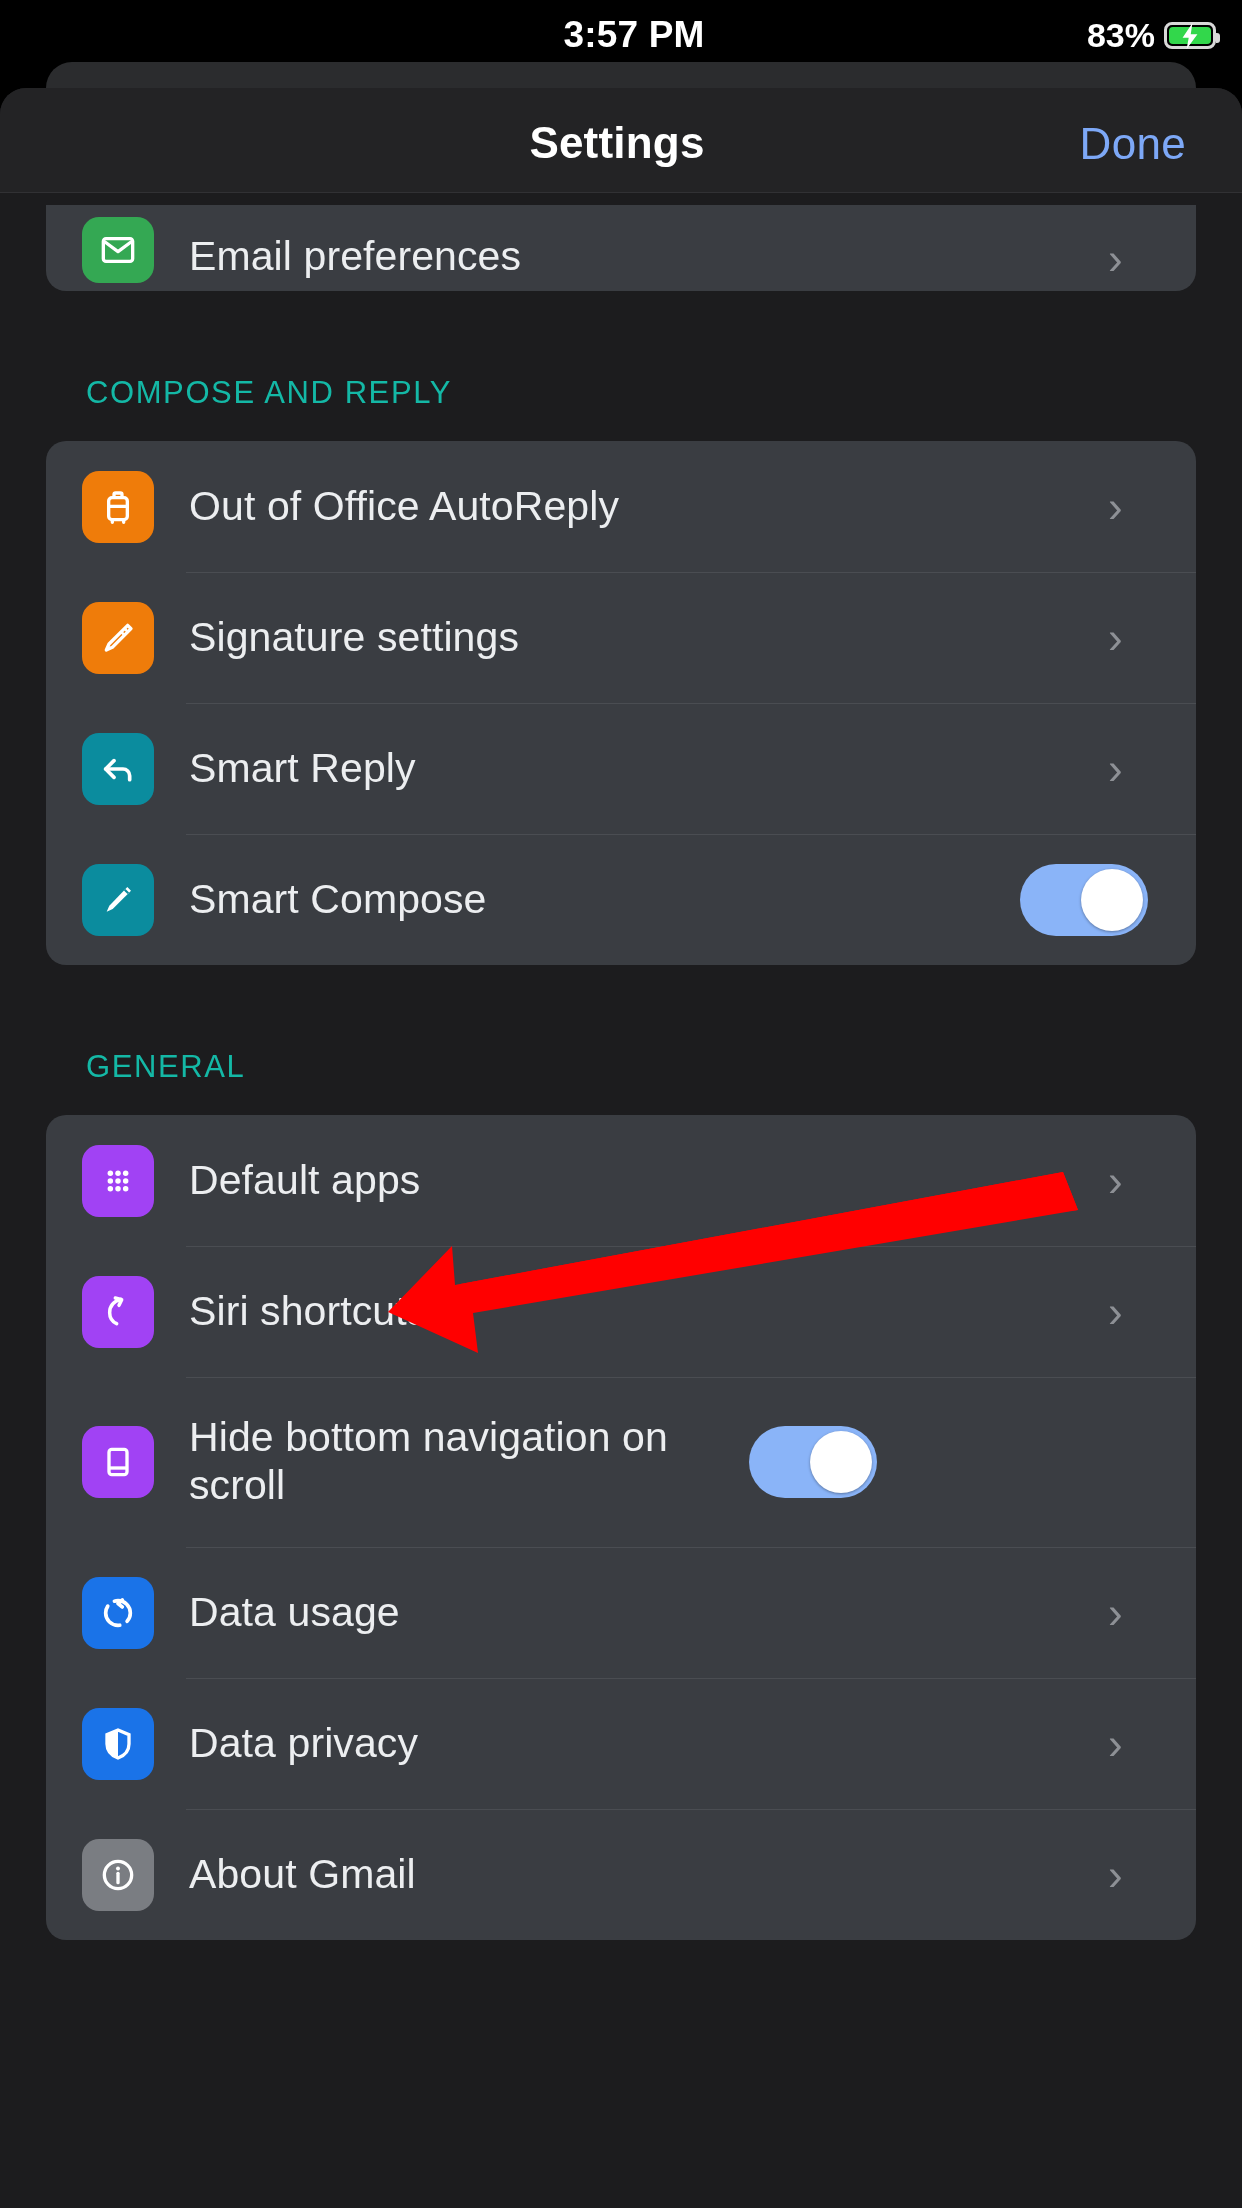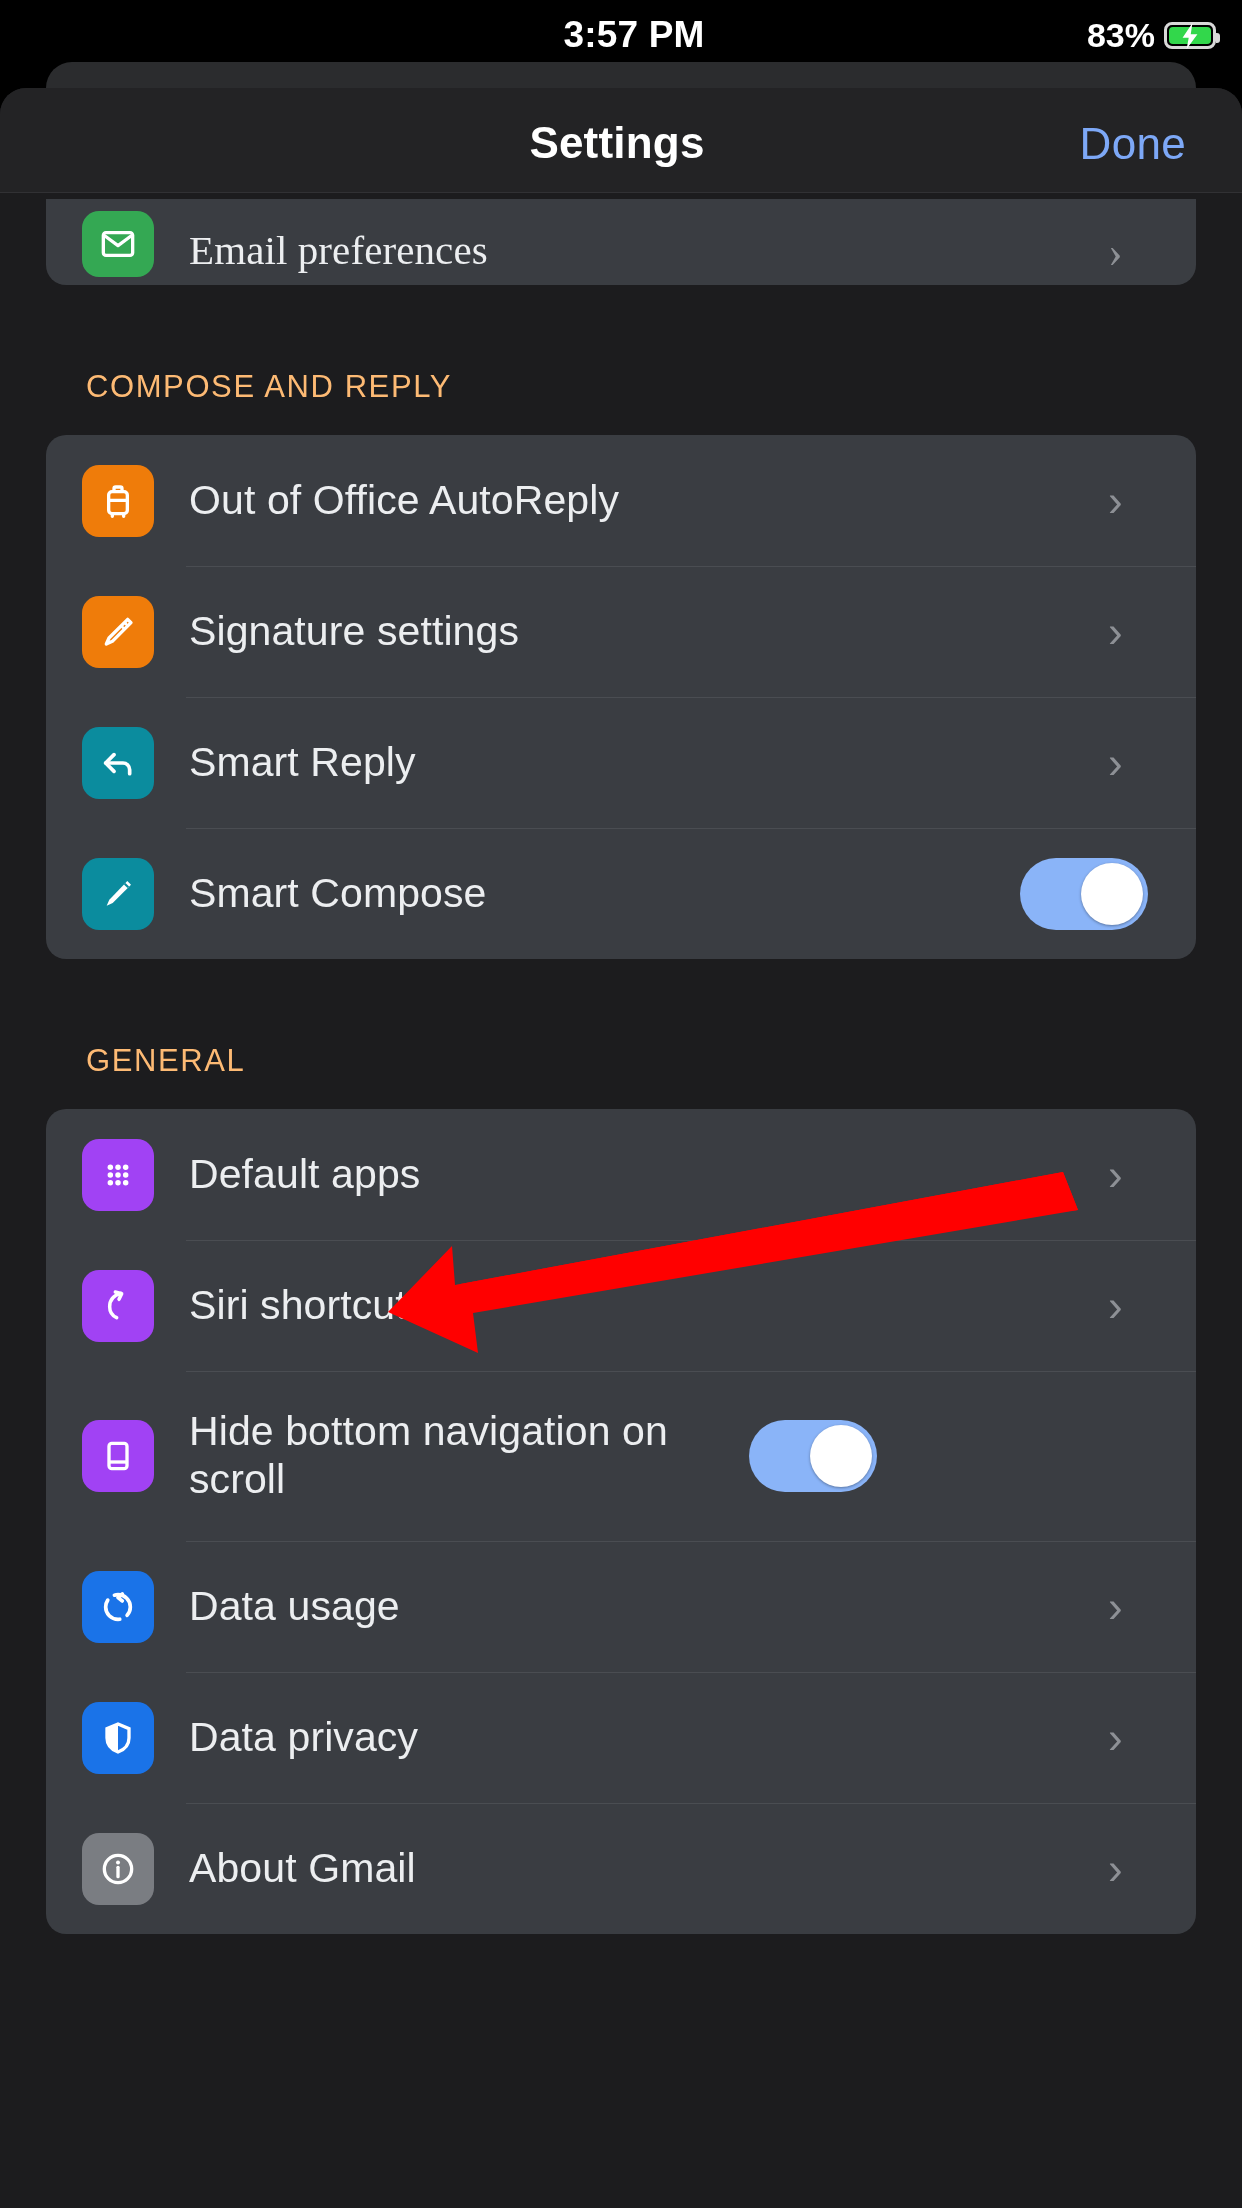--- a/index.html
+++ b/index.html
@@ -73,21 +73,21 @@
     position:relative; width:1242px; height:2015px;
     background:#1c1c1e; padding:0 46px;
   }
 
   .group{
     background:#3a3d42; border-radius:20px; overflow:hidden;
   }
   .group.top-clipped{ border-radius:0 0 20px 20px; }
 
   .section-label{
-    color:#fdba74; font-size:31px; font-weight:400;
+    color:#14b8a6; font-size:31px; font-weight:400;
     letter-spacing:1.6px; padding:0 0 0 40px;
   }
 
   .row{
     position:relative; display:flex; align-items:center;
     min-height:131px; padding:0 30px 0 36px;
     cursor:pointer;
   }
   .row + .row::before{
     content:""; position:absolute; left:140px; right:0; top:0;
@@ -147,21 +147,21 @@
 
 <div class="sheet">
 
   <div class="navbar">
     <div class="nav-title">Settings</div>
     <button class="nav-done">Done</button>
   </div>
 
   <div class="content">
 
-    <div class="group top-clipped" style="margin-top:6px;font-family:Liberation Serif, serif;">
+    <div class="group top-clipped" style="margin-top:12px;">
       <div class="row" style="min-height:86px; align-items:flex-end; padding-bottom:10px;">
         <span class="ico" style="background:#34a853; height:66px; margin-bottom:-2px;">
           <svg width="40" height="40" viewBox="0 0 24 24">
             <rect x="3.2" y="5.2" width="17.6" height="13.6" rx="1.6" fill="none" stroke="#fff" stroke-width="2"></rect>
             <path d="M4.2 7.2 L12 13 L19.8 7.2" fill="none" stroke="#fff" stroke-width="2" stroke-linecap="round" stroke-linejoin="round"></path>
           </svg>
         </span>
         <span class="row-label">Email preferences</span>
         <span class="chev">›</span>
       </div>

